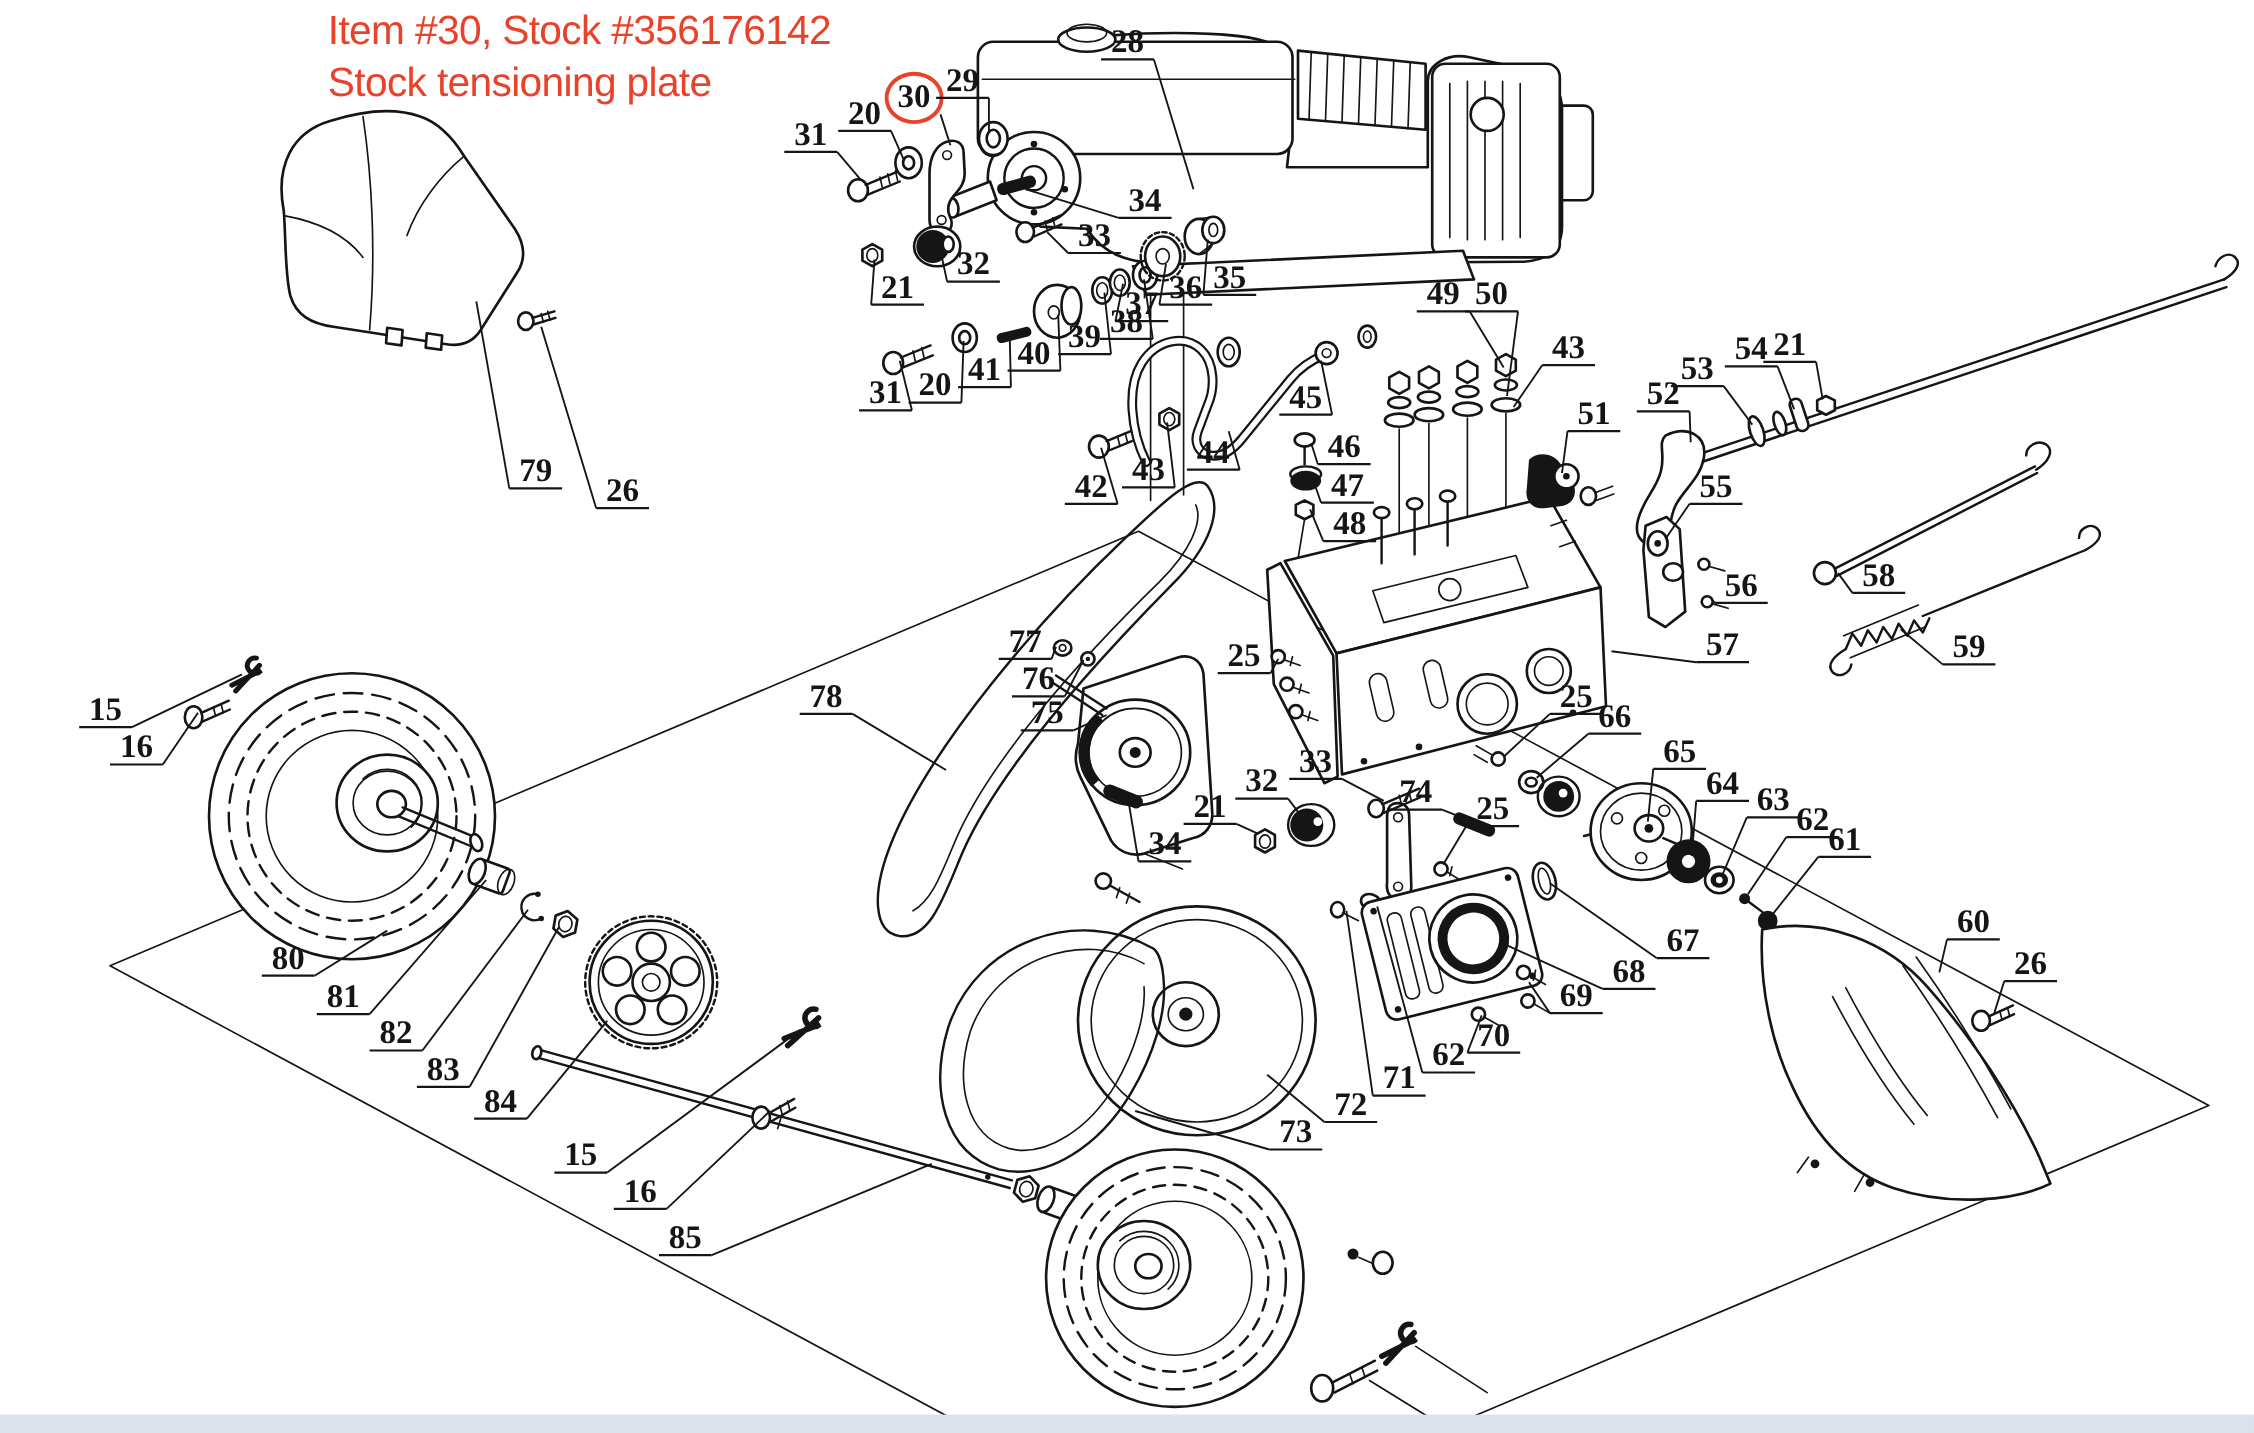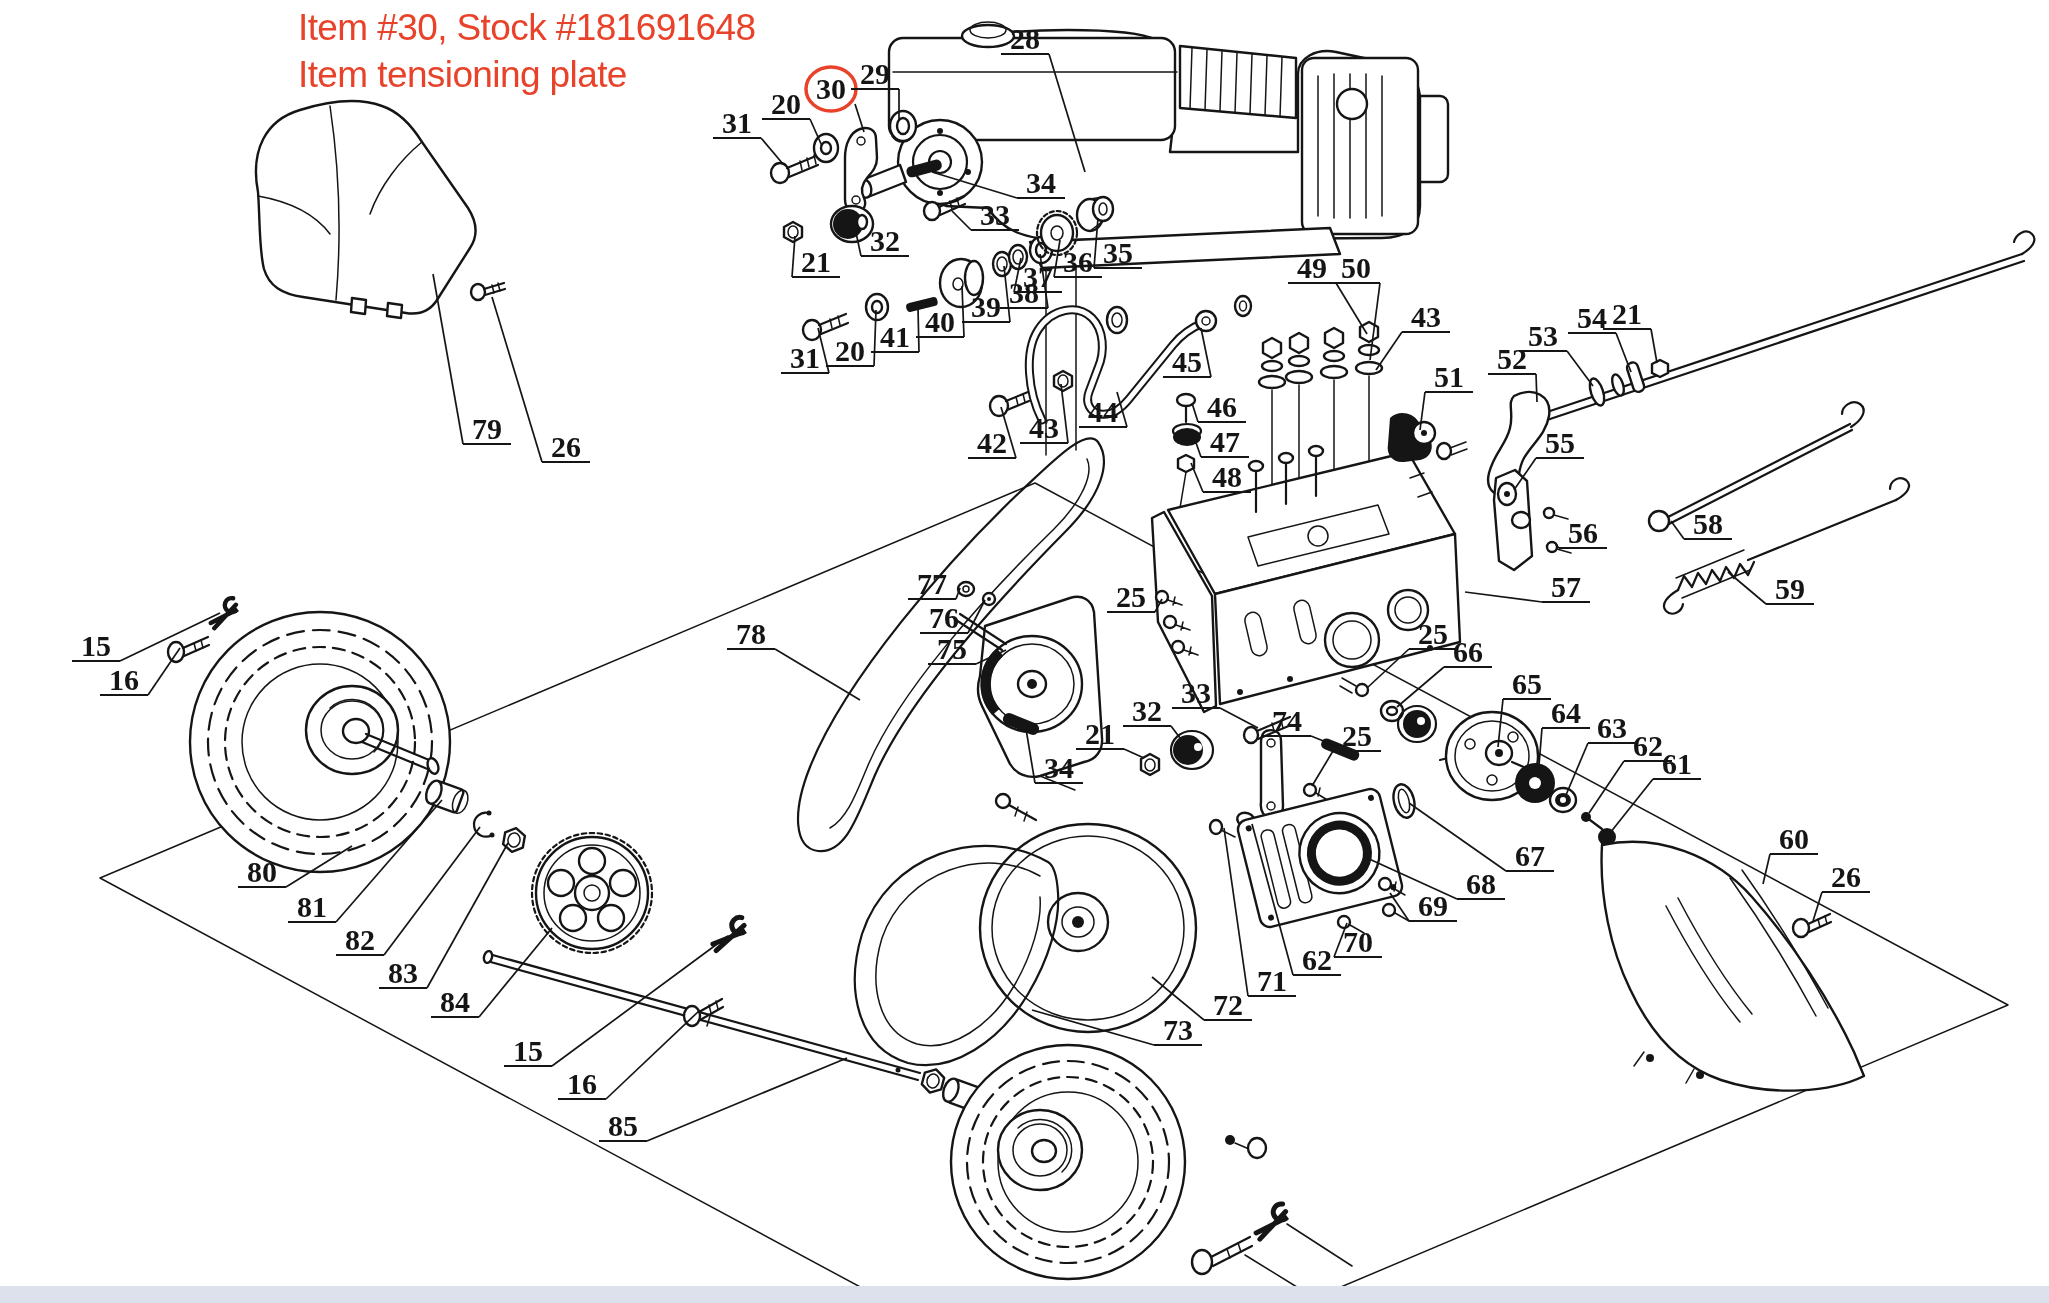--- a/index.html
+++ b/index.html
@@ -848,19 +848,19 @@
         </g>
         <g>
           <line x1="1333" y1="751" x2="1312" y2="786" stroke="#151515" stroke-width="1.7"></line>
           <line x1="1333" y1="751" x2="1381" y2="751" stroke="#151515" stroke-width="2"></line>
           <text x="1357" y="735" text-anchor="middle" dominant-baseline="central" class="plabel">25</text>
         </g>
       </g>
 </svg>
 
 <div id="annotation" style="color: rgb(232, 67, 42);">
-  <span>Item #30, Stock #181691648</span>
-  <span>Item tensioning plate</span>
+  <span>Item #30, Stock #356176142</span>
+  <span>Stock tensioning plate</span>
 </div>
 
 <div id="bottom-bar" style="background: rgb(221, 225, 236);"></div>
 
 </div>
 
 </body></html>

